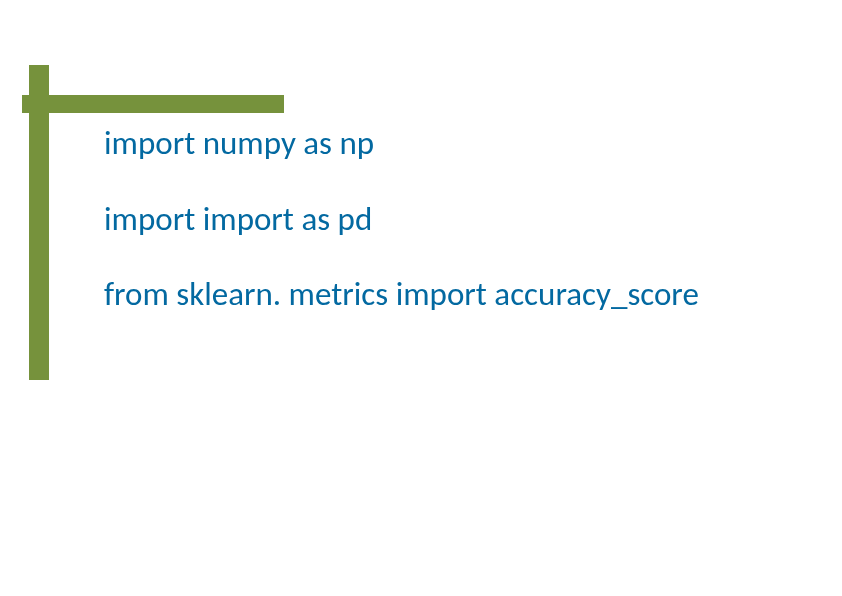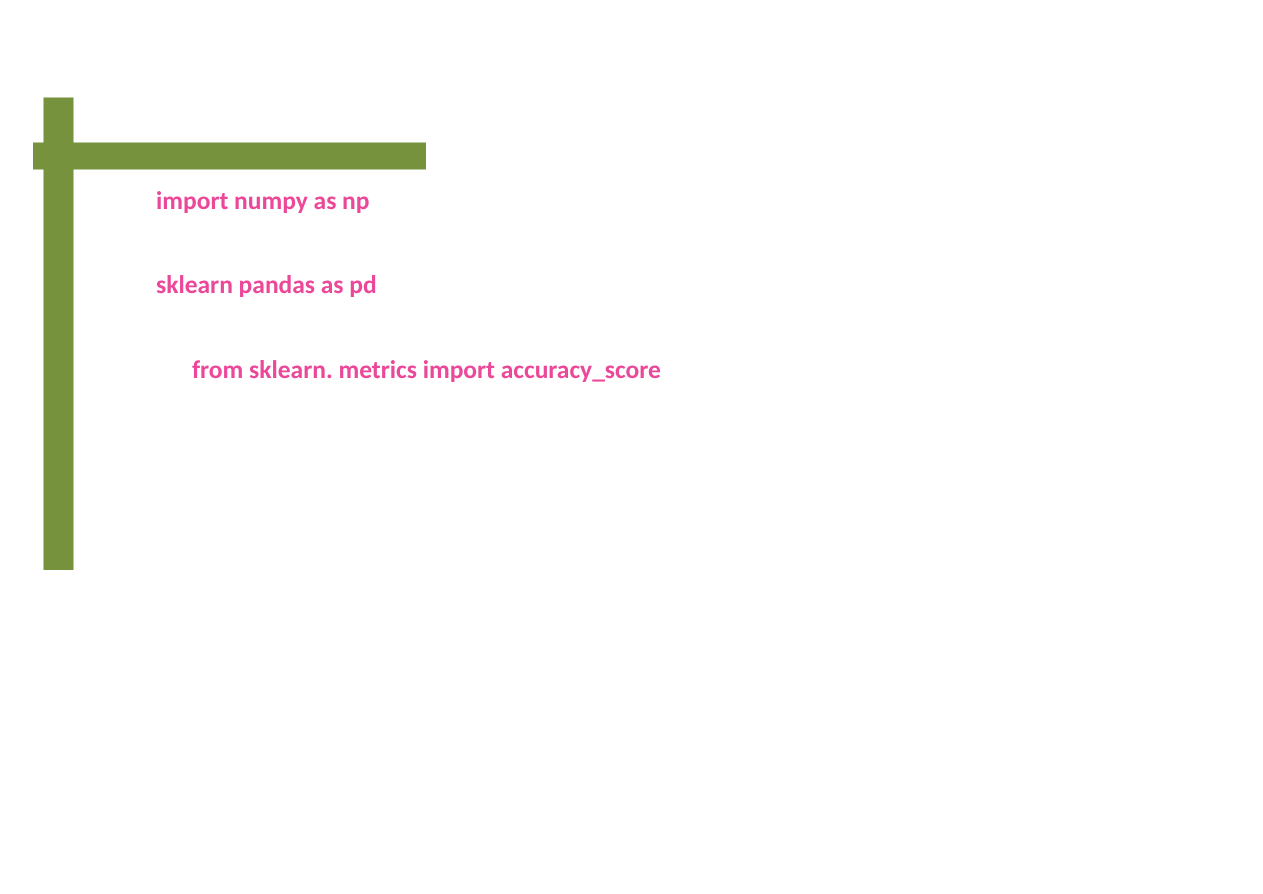--- a/index.html
+++ b/index.html
@@ -30,34 +30,33 @@
     height: 18px;
     background: #76923c;
   }
   .content {
     position: absolute;
     left: 104px;
     top: 124px;
     width: 680px;
   }
   .code-line {
-    font-size: 17px;
-    color: #ec4899;
+    font-size: 33px;
+    color: #0369a1;
     line-height: 1.2;
     margin-bottom: 36px;
-    font-weight: 700;
+    font-weight: 400;
   }
   .code-line:last-child {
     margin-bottom: 0;
-    margin-left: 24px;
   }
 </style>
 </head>
 <body>
 
 <div class="vertical-bar"></div>
 <div class="horizontal-bar"></div>
 
 <div class="content">
   <div class="code-line">import numpy as np</div>
-  <div class="code-line">sklearn pandas as pd</div>
+  <div class="code-line">import import as pd</div>
   <div class="code-line">from sklearn. metrics import accuracy_score</div>
 </div>
 
 </body></html>

